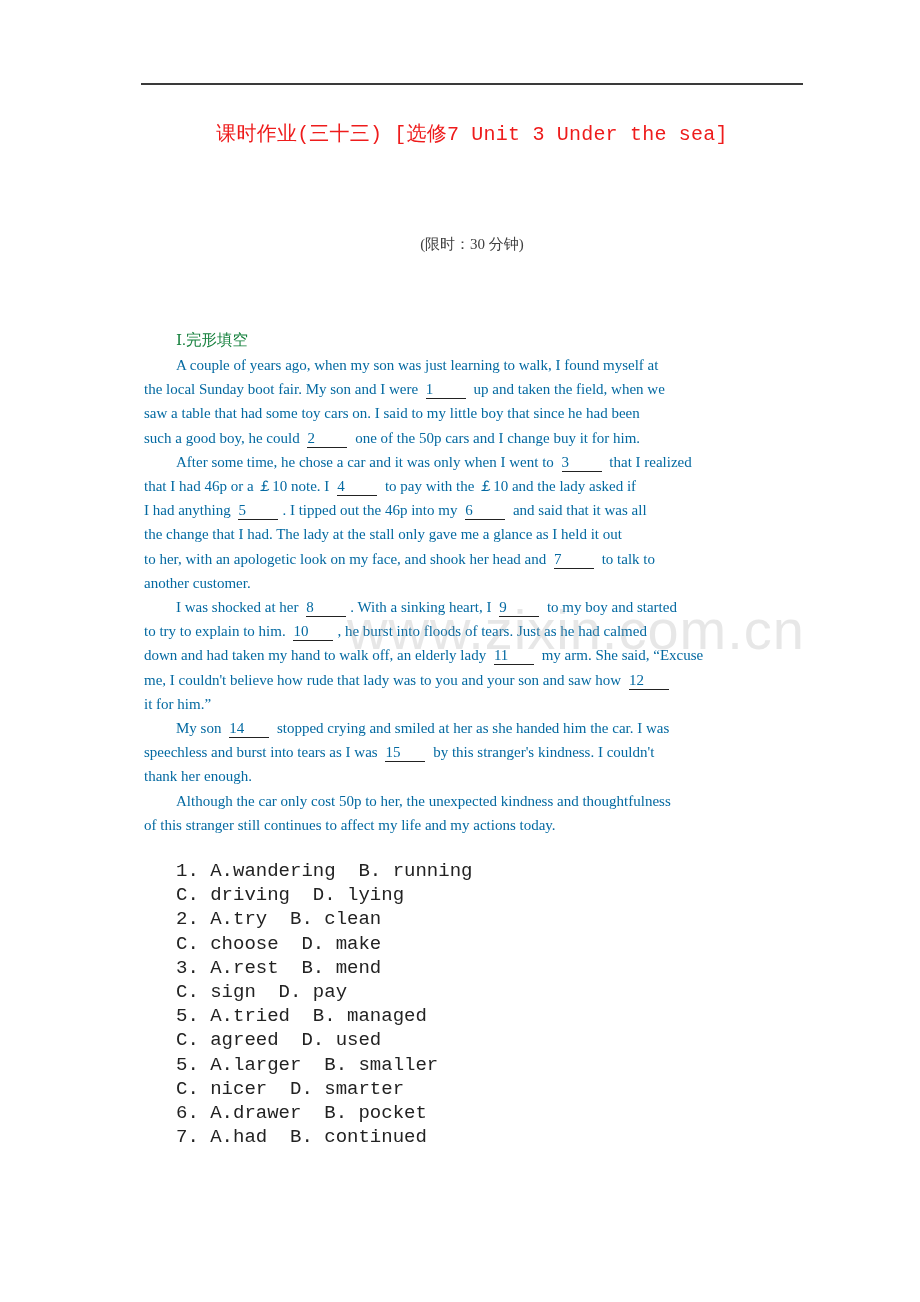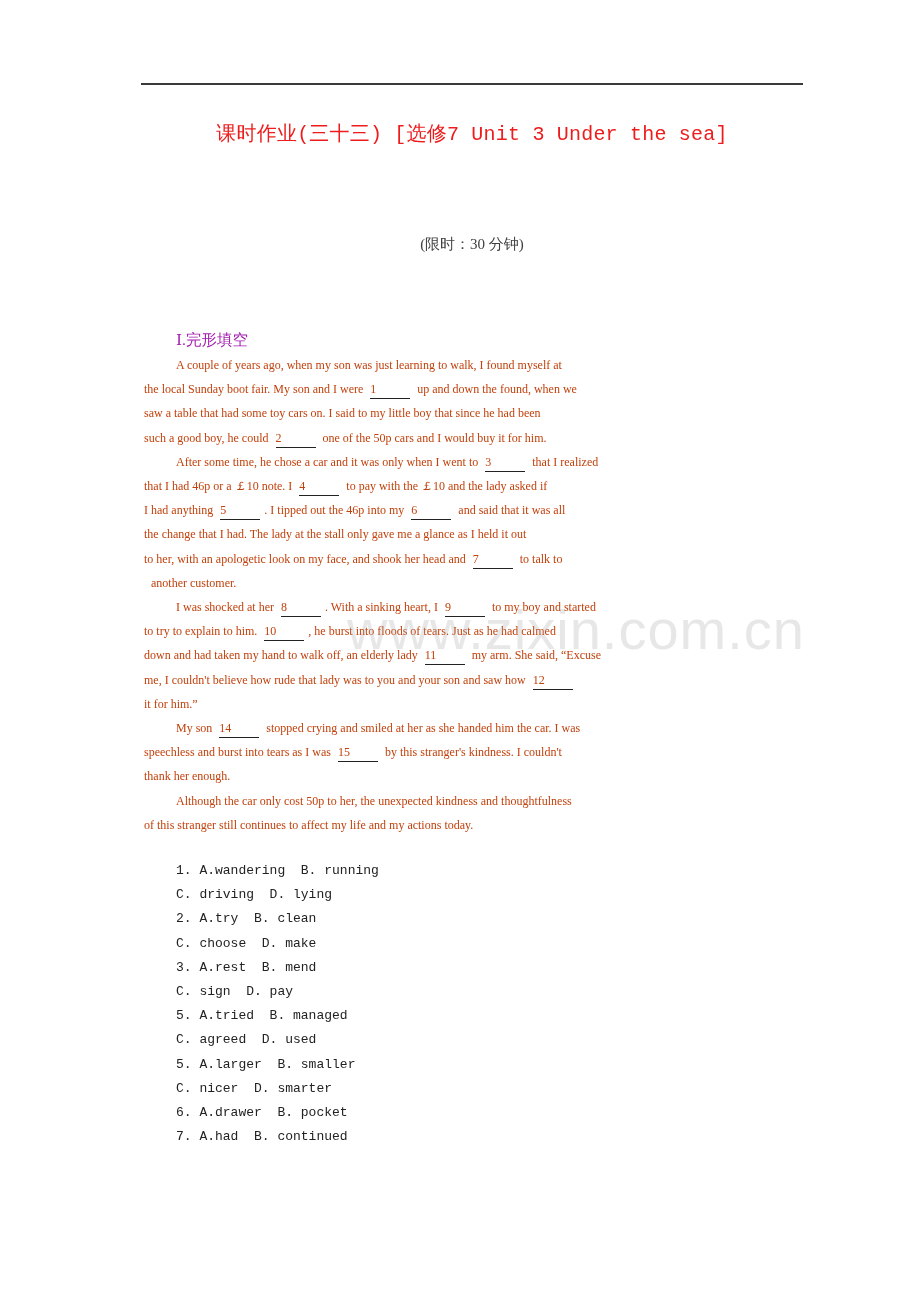--- a/index.html
+++ b/index.html
@@ -6,57 +6,57 @@
   body { width: 920px; height: 1302px; position: relative; overflow: hidden;
          font-family: "Liberation Serif", "DejaVu Serif", serif; color: #1a1a1a; }
   .page { position: absolute; left: 12px; top: 0; width: 920px; height: 1302px; }
   .top-rule { position: absolute; left: 129px; top: 83px; width: 662px; height: 0;
               border-top: 2px solid #3a3a3a; }
   .title { position: absolute; left: 0; top: 120px; width: 920px; text-align: center;
            font-family: "Liberation Mono", "DejaVu Sans Mono", monospace;
            font-size: 20px; color: #ee1c1c; letter-spacing: 0.2px; }
   .time-limit { position: absolute; left: 0; top: 235px; width: 920px; text-align: center;
                 font-size: 15px; color: #404040; }
-  .section-heading { position: absolute; left: 164px; top: 330px; font-size: 15.5px; color: #a21caf; }
+  .section-heading { position: absolute; left: 164px; top: 330px; font-size: 15.5px; color: #15803d; }
   .body-text { position: absolute; left: 132px; top: 353px; width: 657px;
-               font-size: 12px; line-height: 24.2px; color: #c2410c; }
+               font-size: 15px; line-height: 24.2px; color: #0369a1; }
   .para { margin: 0; text-indent: 32px; text-align: justify; text-align-last: left; }
   .line { display: block; white-space: nowrap; }
   .blank { display: inline-block; min-width: 40px; text-align: center;
            border-bottom: 1px solid #222; line-height: 17px; margin: 0 4px; }
   .options { position: absolute; left: 164px; top: 859px;
              font-family: "Liberation Mono", "DejaVu Sans Mono", monospace;
-             font-size: 13px; line-height: 24.2px; color: #222; }
+             font-size: 19px; line-height: 24.2px; color: #222; }
   .opt-line { white-space: pre; }
   .watermark { position: absolute; left: 335px; top: 597px; font-family: "Liberation Sans", "DejaVu Sans", sans-serif;
                font-size: 56px; color: rgba(170,170,170,0.28); letter-spacing: 1px; pointer-events: none; }
 </style>
 </head>
 <body>
 
 <div class="page">
   <div class="top-rule"></div>
   <div class="title">课时作业(三十三)  [选修7  Unit 3  Under the sea]</div>
   <div class="time-limit">(限时：30 分钟)</div>
   <div class="section-heading">Ⅰ.完形填空</div>
 
   <div class="body-text">
     <div class="para" style="text-indent: 0px;">
         <span class="line" style="padding-left: 32px;"><span>A couple of years ago, when my son was just learning to walk, I found myself at</span></span>
-        <span class="line" style="text-indent: 0px;"><span>the local Sunday boot fair. My son and I were </span><span class="blank">1</span><span> up and down the found, when we</span></span>
+        <span class="line" style="text-indent: 0px;"><span>the local Sunday boot fair. My son and I were </span><span class="blank">1</span><span> up and taken the field, when we</span></span>
         <span class="line" style="text-indent: 0px;"><span>saw a table that had some toy cars on. I said to my little boy that since he had been</span></span>
-        <span class="line" style="text-indent: 0px;"><span>such a good boy, he could </span><span class="blank">2</span><span> one of the 50p cars and I would buy it for him.</span></span>
+        <span class="line" style="text-indent: 0px;"><span>such a good boy, he could </span><span class="blank">2</span><span> one of the 50p cars and I change buy it for him.</span></span>
       </div>
     <div class="para" style="text-indent: 0px;">
         <span class="line" style="padding-left: 32px;"><span>After some time, he chose a car and it was only when I went to </span><span class="blank">3</span><span> that I realized</span></span>
         <span class="line" style="text-indent: 0px;"><span>that I had 46p or a ￡10 note. I </span><span class="blank">4</span><span> to pay with the ￡10 and the lady asked if</span></span>
         <span class="line" style="text-indent: 0px;"><span>I had anything </span><span class="blank">5</span><span>. I tipped out the 46p into my </span><span class="blank">6</span><span> and said that it was all</span></span>
         <span class="line" style="text-indent: 0px;"><span>the change that I had. The lady at the stall only gave me a glance as I held it out</span></span>
         <span class="line" style="text-indent: 0px;"><span>to her, with an apologetic look on my face, and shook her head and </span><span class="blank">7</span><span> to talk to</span></span>
-        <span class="line" style="text-indent: 0px; margin-left: 7px;"><span>another customer.</span></span>
+        <span class="line" style="text-indent: 0px;"><span>another customer.</span></span>
       </div>
     <div class="para" style="text-indent: 0px;">
         <span class="line" style="padding-left: 32px;"><span>I was shocked at her </span><span class="blank">8</span><span>. With a sinking heart, I </span><span class="blank">9</span><span> to my boy and started</span></span>
         <span class="line" style="text-indent: 0px;"><span>to try to explain to him. </span><span class="blank">10</span><span>,  he burst into floods of tears. Just as he had calmed</span></span>
         <span class="line" style="text-indent: 0px;"><span>down and had taken my hand to walk off, an elderly lady </span><span class="blank">11</span><span> my arm. She said, “Excuse</span></span>
         <span class="line" style="text-indent: 0px;"><span>me, I couldn't believe how rude that lady was to you and your son and saw how </span><span class="blank">12</span><span></span></span>
         <span class="line" style="text-indent: 0px;"><span>it for him.”</span></span>
       </div>
     <div class="para" style="text-indent: 0px;">
         <span class="line" style="padding-left: 32px;"><span>My son </span><span class="blank">14</span><span> stopped crying and smiled at her as she handed him the car. I was</span></span>

